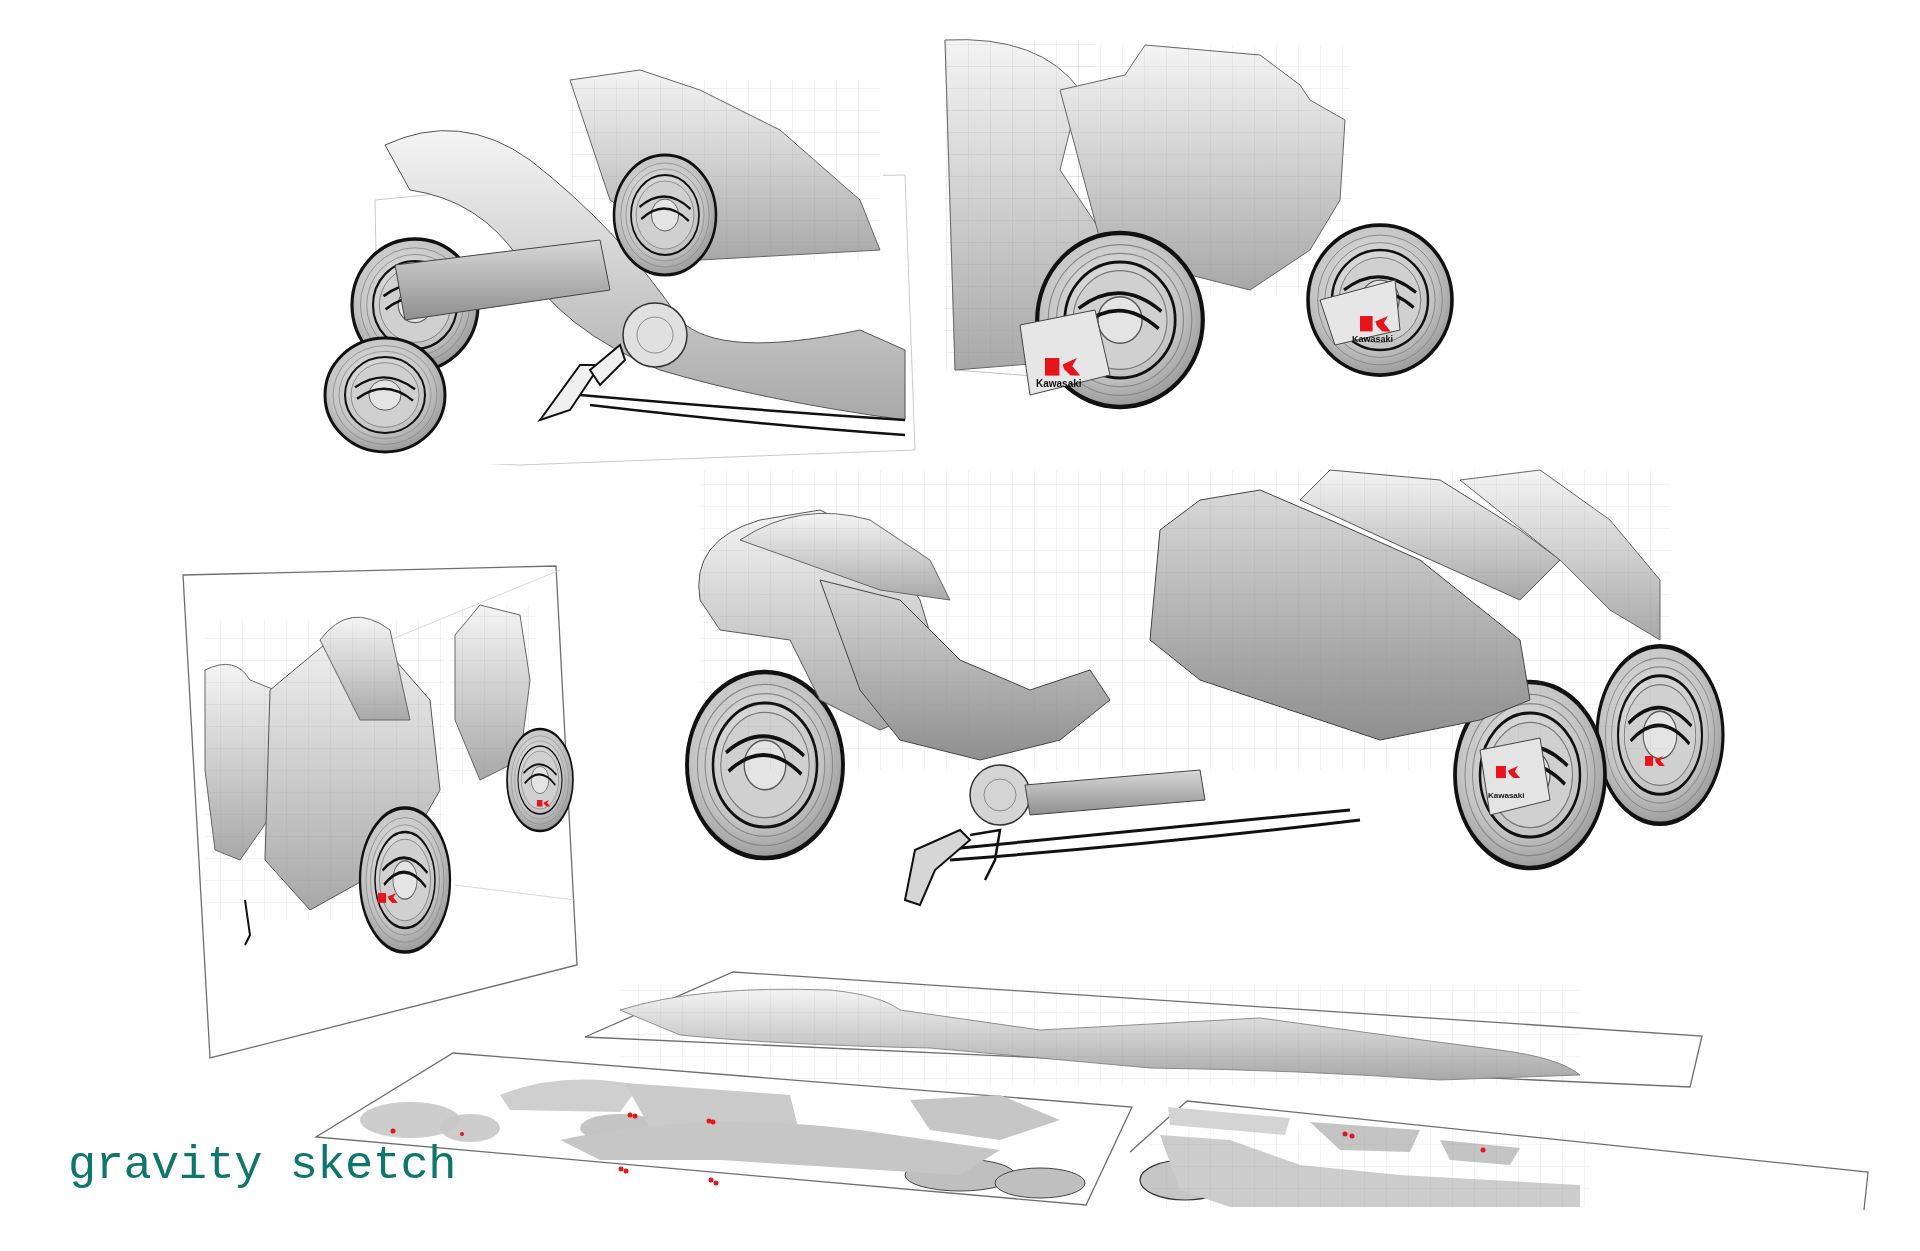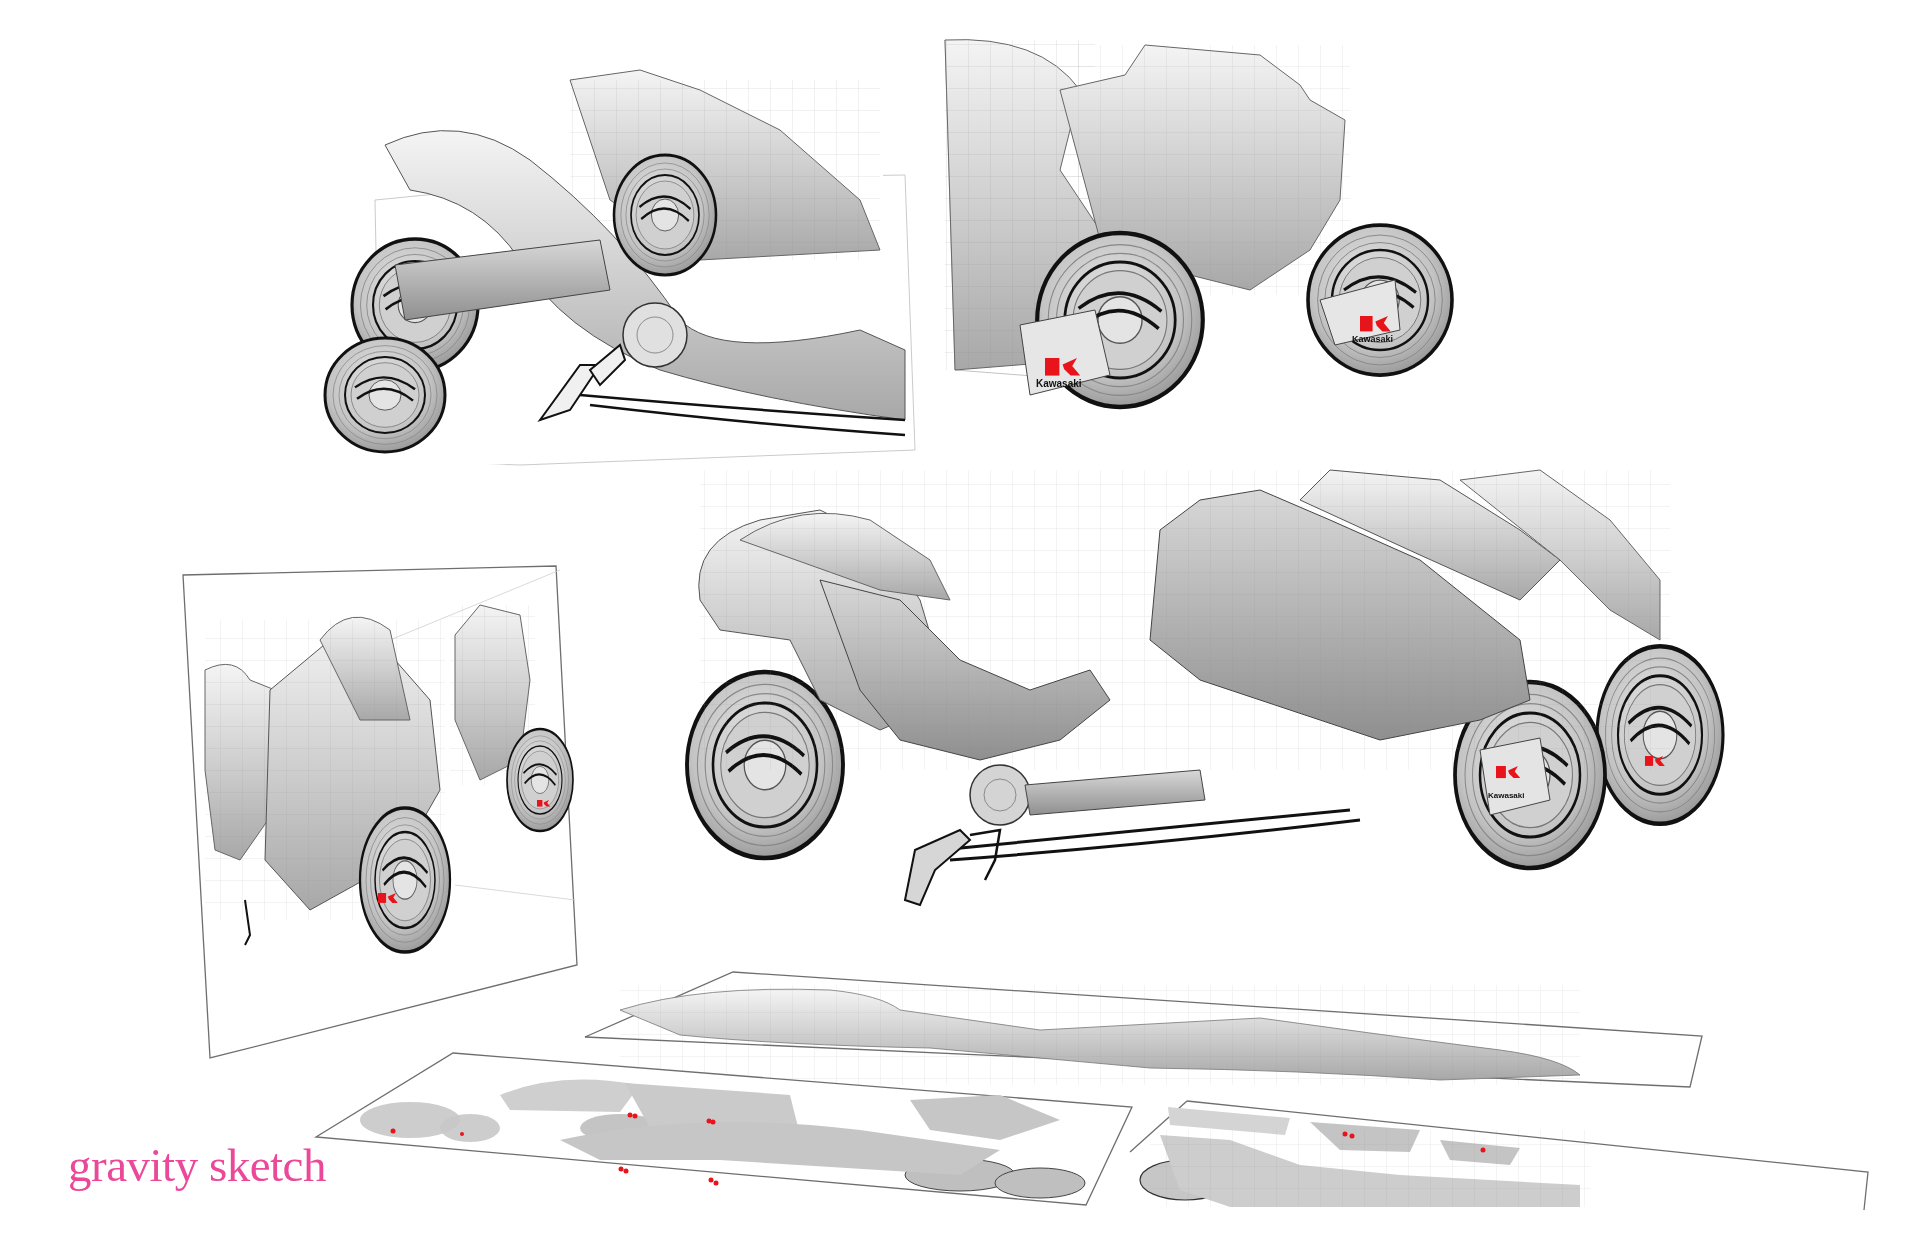--- a/index.html
+++ b/index.html
@@ -1,22 +1,22 @@
 <!DOCTYPE html>
 <html><head>
 <meta charset="utf-8">
 <style>
   html, body { margin: 0; padding: 0; background: #ffffff; }
   body { width: 1920px; height: 1251px; position: relative; overflow: hidden; font-family: "DejaVu Sans", sans-serif; }
   .canvas { position: absolute; left: 0; top: 0; width: 1920px; height: 1251px; }
   .brand {
     position: absolute; left: 68px; top: 1142px;
-    font-family: Liberation Serif, serif;
+    font-family: Liberation Mono, monospace;
     font-size: 47px; letter-spacing: -0.5px;
-    color: #ec4899; font-weight: normal;
+    color: #0f766e; font-weight: normal;
     line-height: 1;
   }
   .logo-text { font-family: "Liberation Sans", sans-serif; font-weight: bold; }
 </style>
 </head>
 <body>
 
 <svg class="canvas" viewBox="0 0 1920 1251" xmlns="http://www.w3.org/2000/svg">
   <defs>
     <linearGradient id="body" x1="0" y1="0" x2="0" y2="1">

